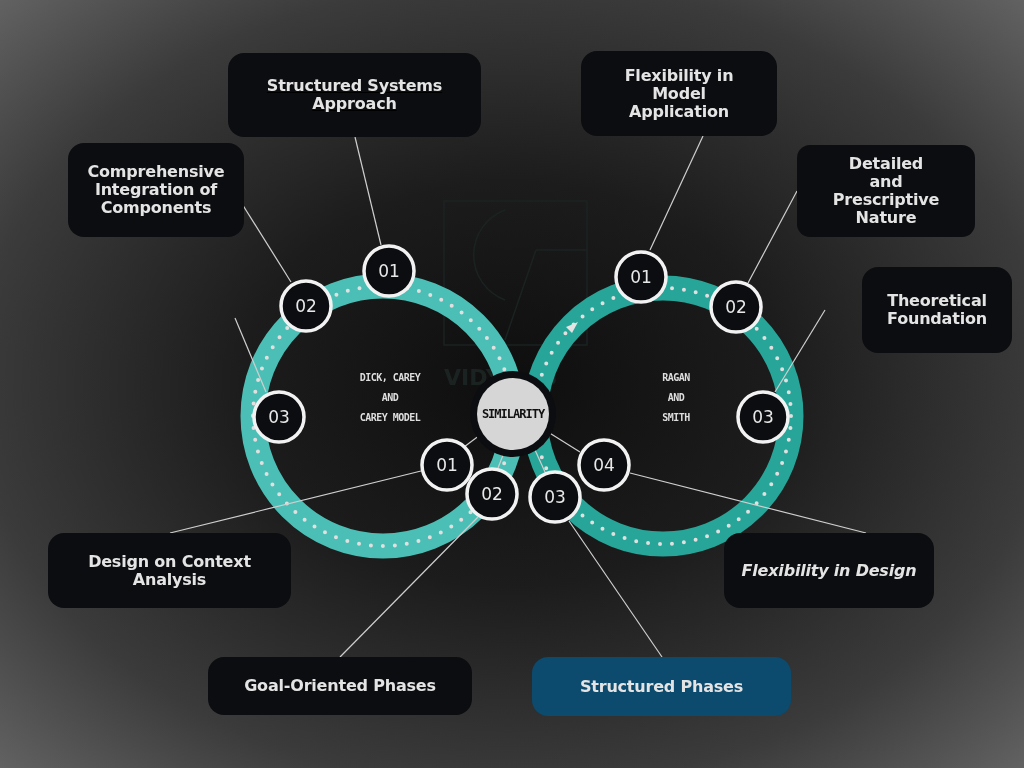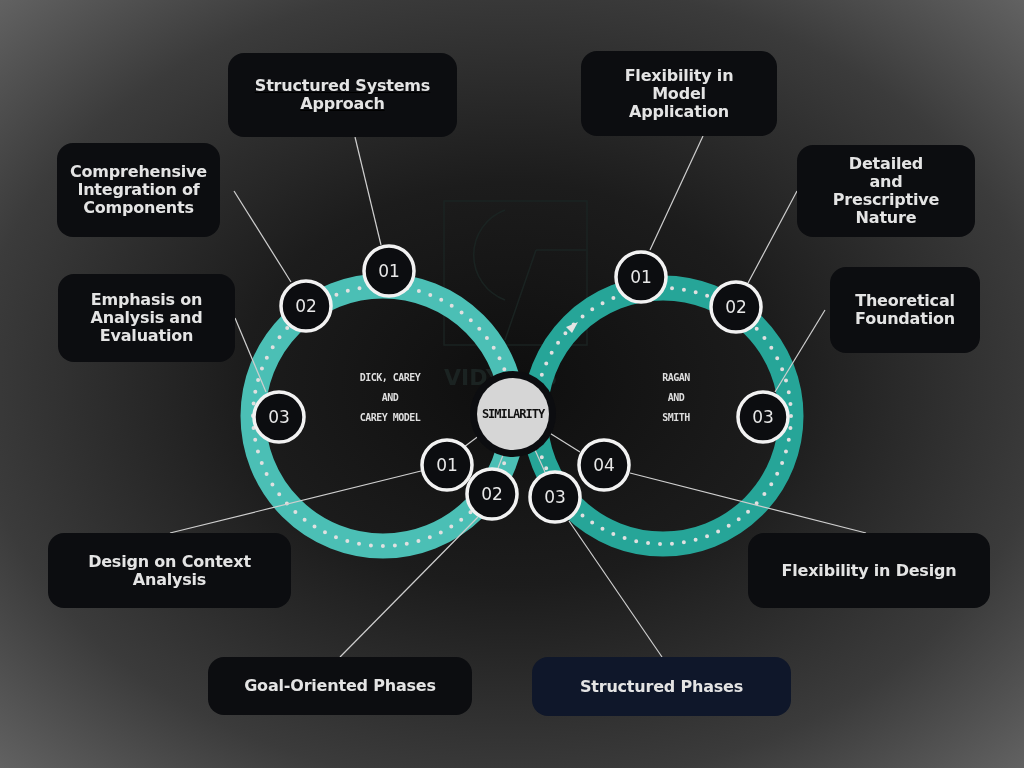--- a/index.html
+++ b/index.html
@@ -116,57 +116,52 @@
     </g>
   </svg>
 
   <div class="ring-title" style="left:320px; top:368px; width:140px;">DICK, CAREY
 AND
 CAREY MODEL</div>
   <div class="ring-title" style="left:626px; top:368px; width:100px;">RAGAN
 AND
 SMITH</div>
 
-  <div class="box" style="left: 228px; top: 53px; width: 229px; height: 84px; background: rgb(12, 13, 16); text-decoration: underline;">
+  <div class="box" style="left: 228px; top: 53px; width: 253px; height: 84px; background: rgb(12, 13, 16); text-decoration: underline;">
     <span>Structured Systems
 Approach</span>
   </div>
-  <div class="box" style="left: 57px; top: 143px; width: 163px; height: 94px; background: rgb(12, 13, 16);">
+  <div class="box" style="left: 68px; top: 143px; width: 176px; height: 94px; background: rgb(12, 13, 16);">
     <span>Comprehensive
 Integration of
 Components</span>
-  </div>
-  <div class="box" style="left: 58px; top: 274px; width: 177px; height: 88px; background: rgb(12, 13, 16);">
-    <span>Emphasis on
-Analysis and
-Evaluation</span>
   </div>
 
   <div class="box" style="left: 581px; top: 51px; width: 196px; height: 85px; background: rgb(12, 13, 16);">
     <span>Flexibility in
 Model
 Application</span>
   </div>
-  <div class="box" style="left: 797px; top: 145px; width: 178px; height: 92px; background: rgb(12, 13, 16);">
+  <div class="box" style="left: 797px; top: 145px; width: 178px; height: 92px; background: rgb(12, 13, 16); border-radius: 13px;">
     <span>Detailed
 and
 Prescriptive
 Nature</span>
   </div>
-  <div class="box" style="left: 830px; top: 267px; width: 150px; height: 86px; background: rgb(12, 13, 16);">
+  <div class="box" style="left: 862px; top: 267px; width: 150px; height: 86px; background: rgb(12, 13, 16);">
     <span>Theoretical
 Foundation</span>
   </div>
 
   <div class="box" style="left: 48px; top: 533px; width: 243px; height: 75px; background: rgb(12, 13, 16);">
     <span>Design on Context
 Analysis</span>
   </div>
   <div class="box" style="left: 208px; top: 657px; width: 264px; height: 58px; background: rgb(12, 13, 16);">
     <span>Goal-Oriented Phases</span>
   </div>
-  <div class="box" style="left: 532px; top: 657px; width: 259px; height: 59px; background: #0f172a;">
+  <div class="box" style="left: 532px; top: 657px; width: 259px; height: 59px; background: #0c4a6e;">
     <span>Structured Phases</span>
   </div>
-  <div class="box" style="left: 748px; top: 533px; width: 242px; height: 75px; background: rgb(12, 13, 16);">
+  <div class="box" style="left: 724px; top: 533px; width: 210px; height: 75px; background: rgb(12, 13, 16); font-style: italic;">
     <span>Flexibility in Design</span>
   </div>
 </div>
 
 </body></html>

